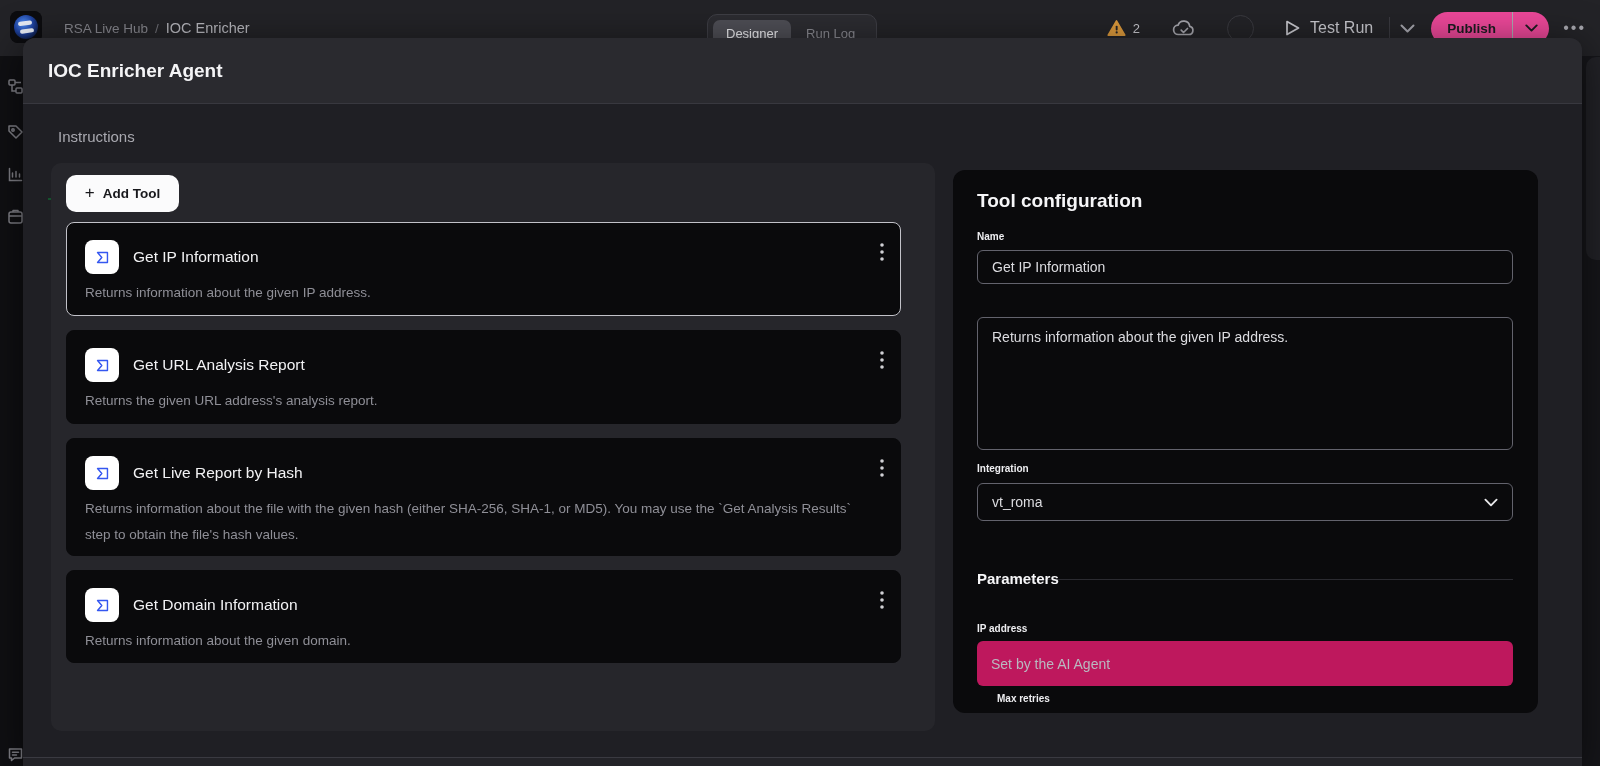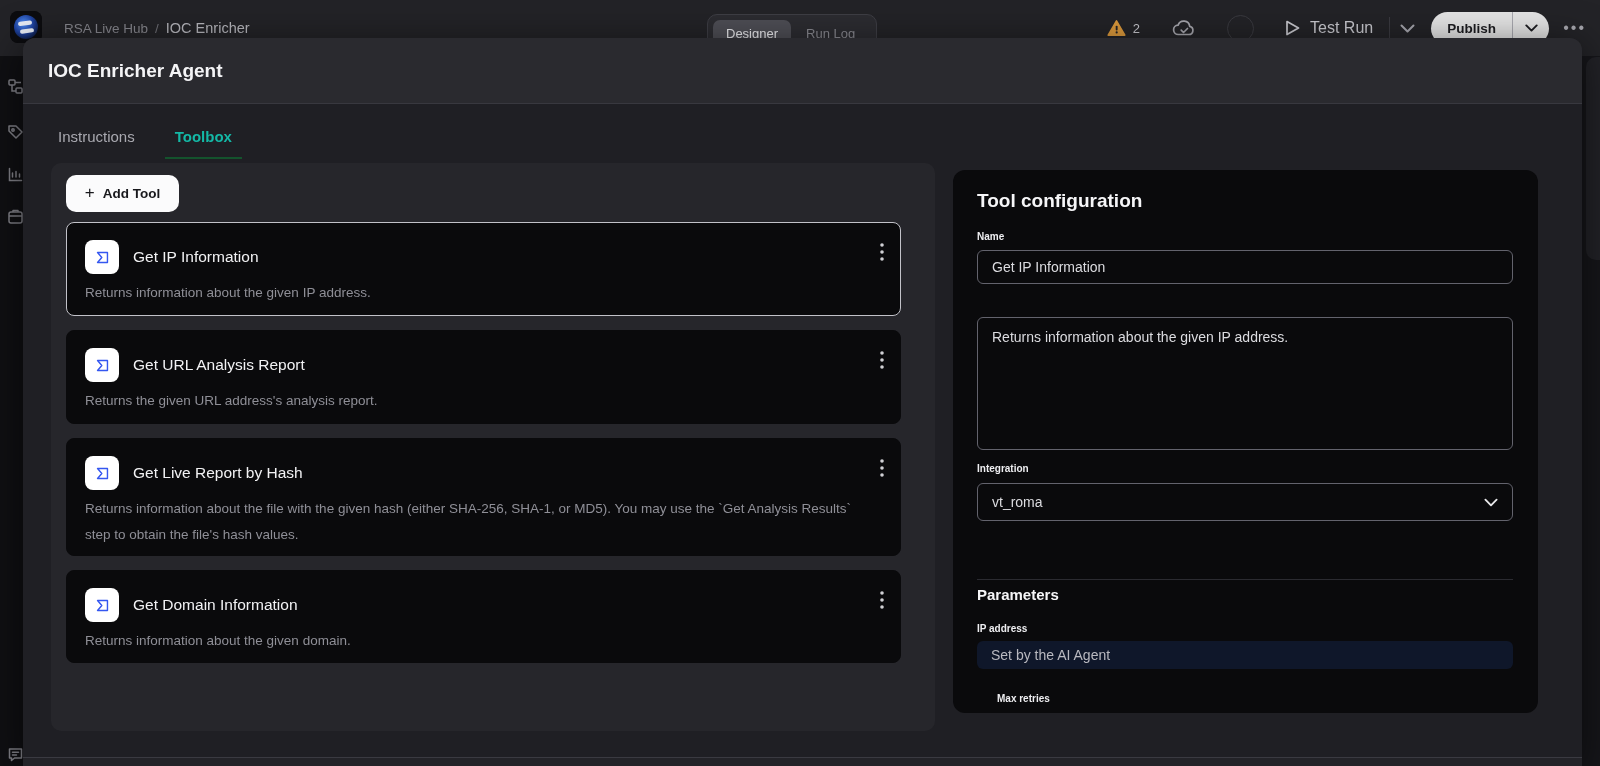--- a/index.html
+++ b/index.html
@@ -37,37 +37,37 @@
   .warn-count { color:#c6c6cc; font-size:13px; }
   .tb-ic { color:#a6a6ad; display:flex; align-items:center; }
   #cloud { margin-right:30px; }
   #avatar { width:27px; height:27px; border-radius:50%; margin-right:30px;
     background:radial-gradient(circle at 38% 30%, #9b8independent470 0%, #8d7a64 0%, #574a3c 45%, #2c2724 100%);
     border:1px solid #3a3a40; }
   #testrun { display:flex; align-items:center; gap:9px; color:#c9c9cf;
     font-size:16px; margin-right:16px; }
   .vdiv { width:1px; height:22px; background:#3a3a40; margin-right:10px; }
   #collapse-chev { color:#a6a6ad; margin-right:16px; }
-  #publish { width:118px; height:33px; border-radius:17px; background:#e5e5e5;
+  #publish { width:118px; height:33px; border-radius:17px; background:#ec4899;
     display:flex; align-items:center; margin-right:14px;justify-content:center; }
   #publish .lbl { flex:1; text-align:center; color:#1c1c20; font-size:13.5px;
     font-weight:600; }
   #publish .pdiv { width:1px; height:33px; background:#a9a9b0; }
   #publish .chev { width:36px; display:flex; justify-content:center; color:#1c1c20; }
   #more { color:#a6a6ad; font-size:16px; letter-spacing:2px; margin-right:14px; }
 
   
   #modal { left:23px; top:38px; width:1559px; height:728px; background:#1f1f24;
     border-radius:12px 12px 0 0; z-index:10; box-shadow:0 8px 40px rgba(0,0,0,.6); }
   #modal-header { left:0; top:0; width:100%; height:66px; background:#2a2a2f;
     border-radius:12px 12px 0 0; border-bottom:1px solid #38383f; display:flex;
     align-items:center; padding-left:25px; }
   #modal-title { color:#f4f4f6; font-size:19px; font-weight:600; }
 
-  #tabs { left:25px; top:82px; display:flex; gap:20px; }
+  #tabs { left:25px; top:82px; display:flex; gap:4px;flex-direction:column; }
   .tab { font-size:15px; padding:8px 10px 12px; color:#a9a9b0; }
   .tab.active { color:#14b8a6; font-weight:600; border-bottom:2px solid #14532d; }
 
   
   #tool-panel { left:28px; top:125px; width:884px; height:568px; background:#26262b;
     border-radius:10px; }
   #add-tool { left:15px; top:12px; width:113px; height:37px; background:#fbfbfc;
     border-radius:10px; display:flex; align-items:center; justify-content:center;
     gap:8px; color:#18181c; font-size:13.5px; font-weight:600; }
   .plus { font-size:17px; font-weight:400; margin-top:-1px; }
@@ -98,23 +98,23 @@
   #inp-name { top:80px; height:34px; }
   .cp-input { border:1px solid #63636d; border-radius:6px; background:transparent;
     color:#dcdce0; font-size:14px; display:flex; align-items:center;
     padding:0 14px; }
   #lbl-desc { top:128px; }
   #inp-desc { top:147px; height:133px; align-items:flex-start; padding-top:11px; }
   #lbl-integ { top:293px; }
   #sel-integ { top:313px; height:38px; justify-content:space-between; }
   #sel-integ .chev { color:#e8e8ea; }
   #cp-div { top:409px; height:1px; background:#2b2b31; }
-  #cp-params { top:416px; color:#f6f6f8; font-size:15px; font-weight:700; }
+  #cp-params { top:400px; color:#f6f6f8; font-size:15px; font-weight:700; }
   #lbl-ip { top:453px; }
-  #inp-ip { top:471px; height:28px; background:#0f172a; border:none; color:#b9b9c0; }
+  #inp-ip { top:471px; height:45px; background:#be185d; border:none; color:#b9b9c0; }
   #lbl-retries { top:523px;margin-left:20px; }
 
   
   #modal-footer-div { left:0; top:719px; width:1559px; height:1px; background:#3a3a41; }
   #modal-footer { left:0; top:720px; width:1559px; height:8px; background:#232328; }
 
   svg { display:block; }
 </style>
 </head>
 <body>

